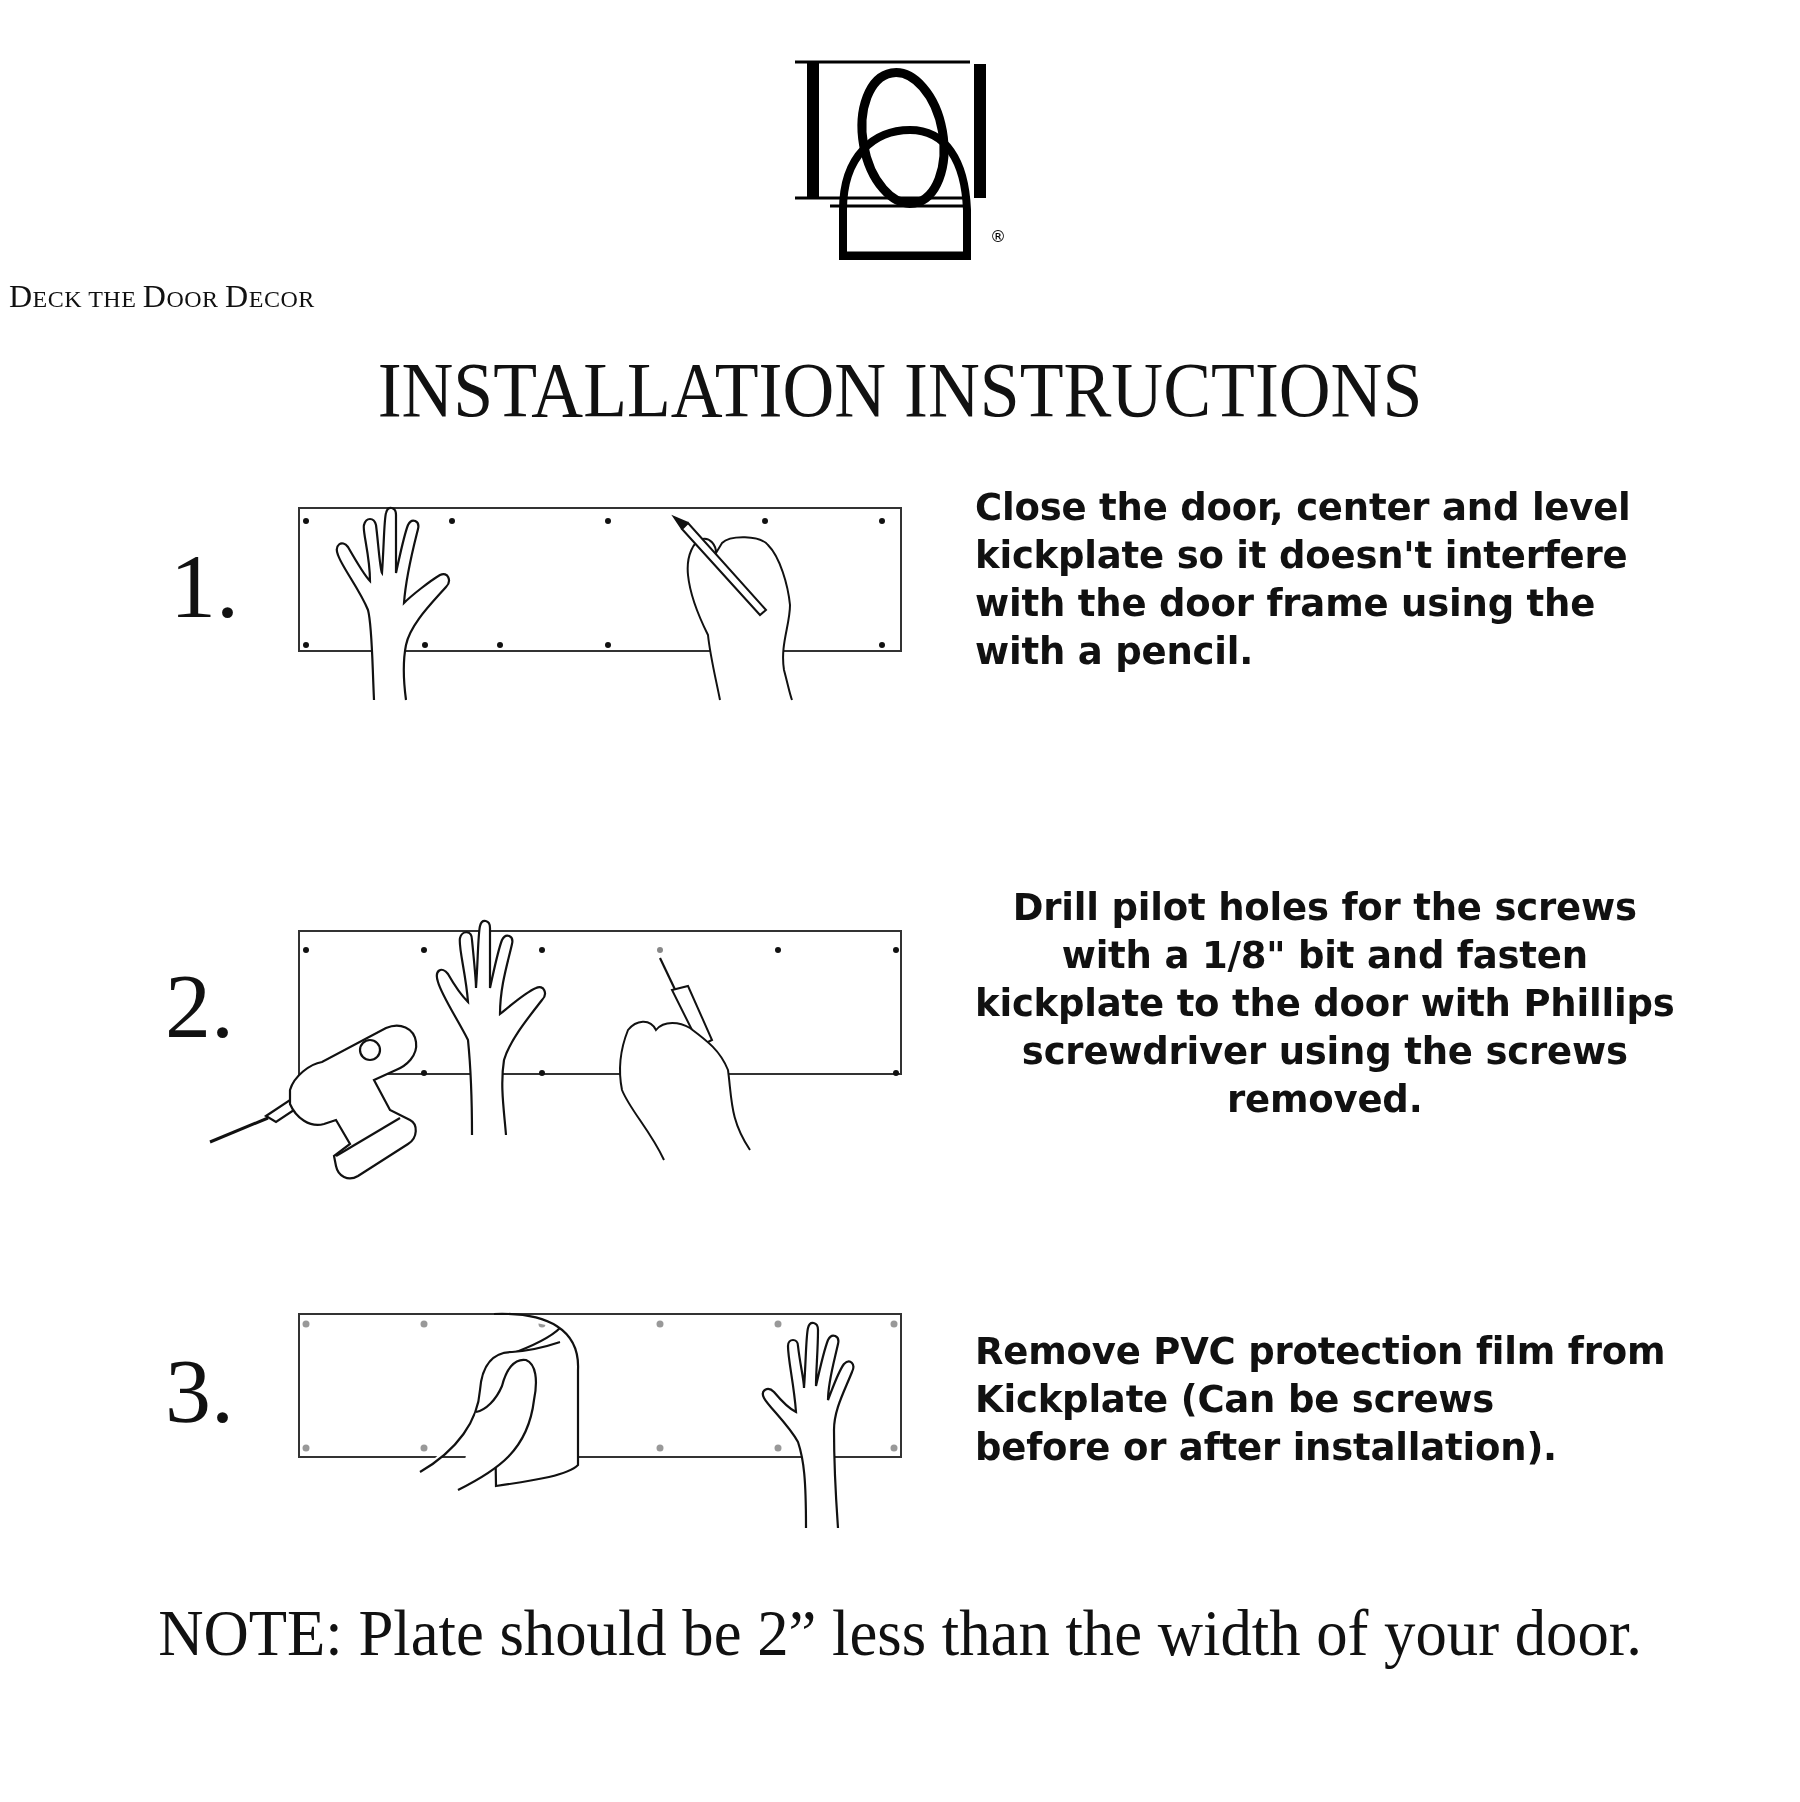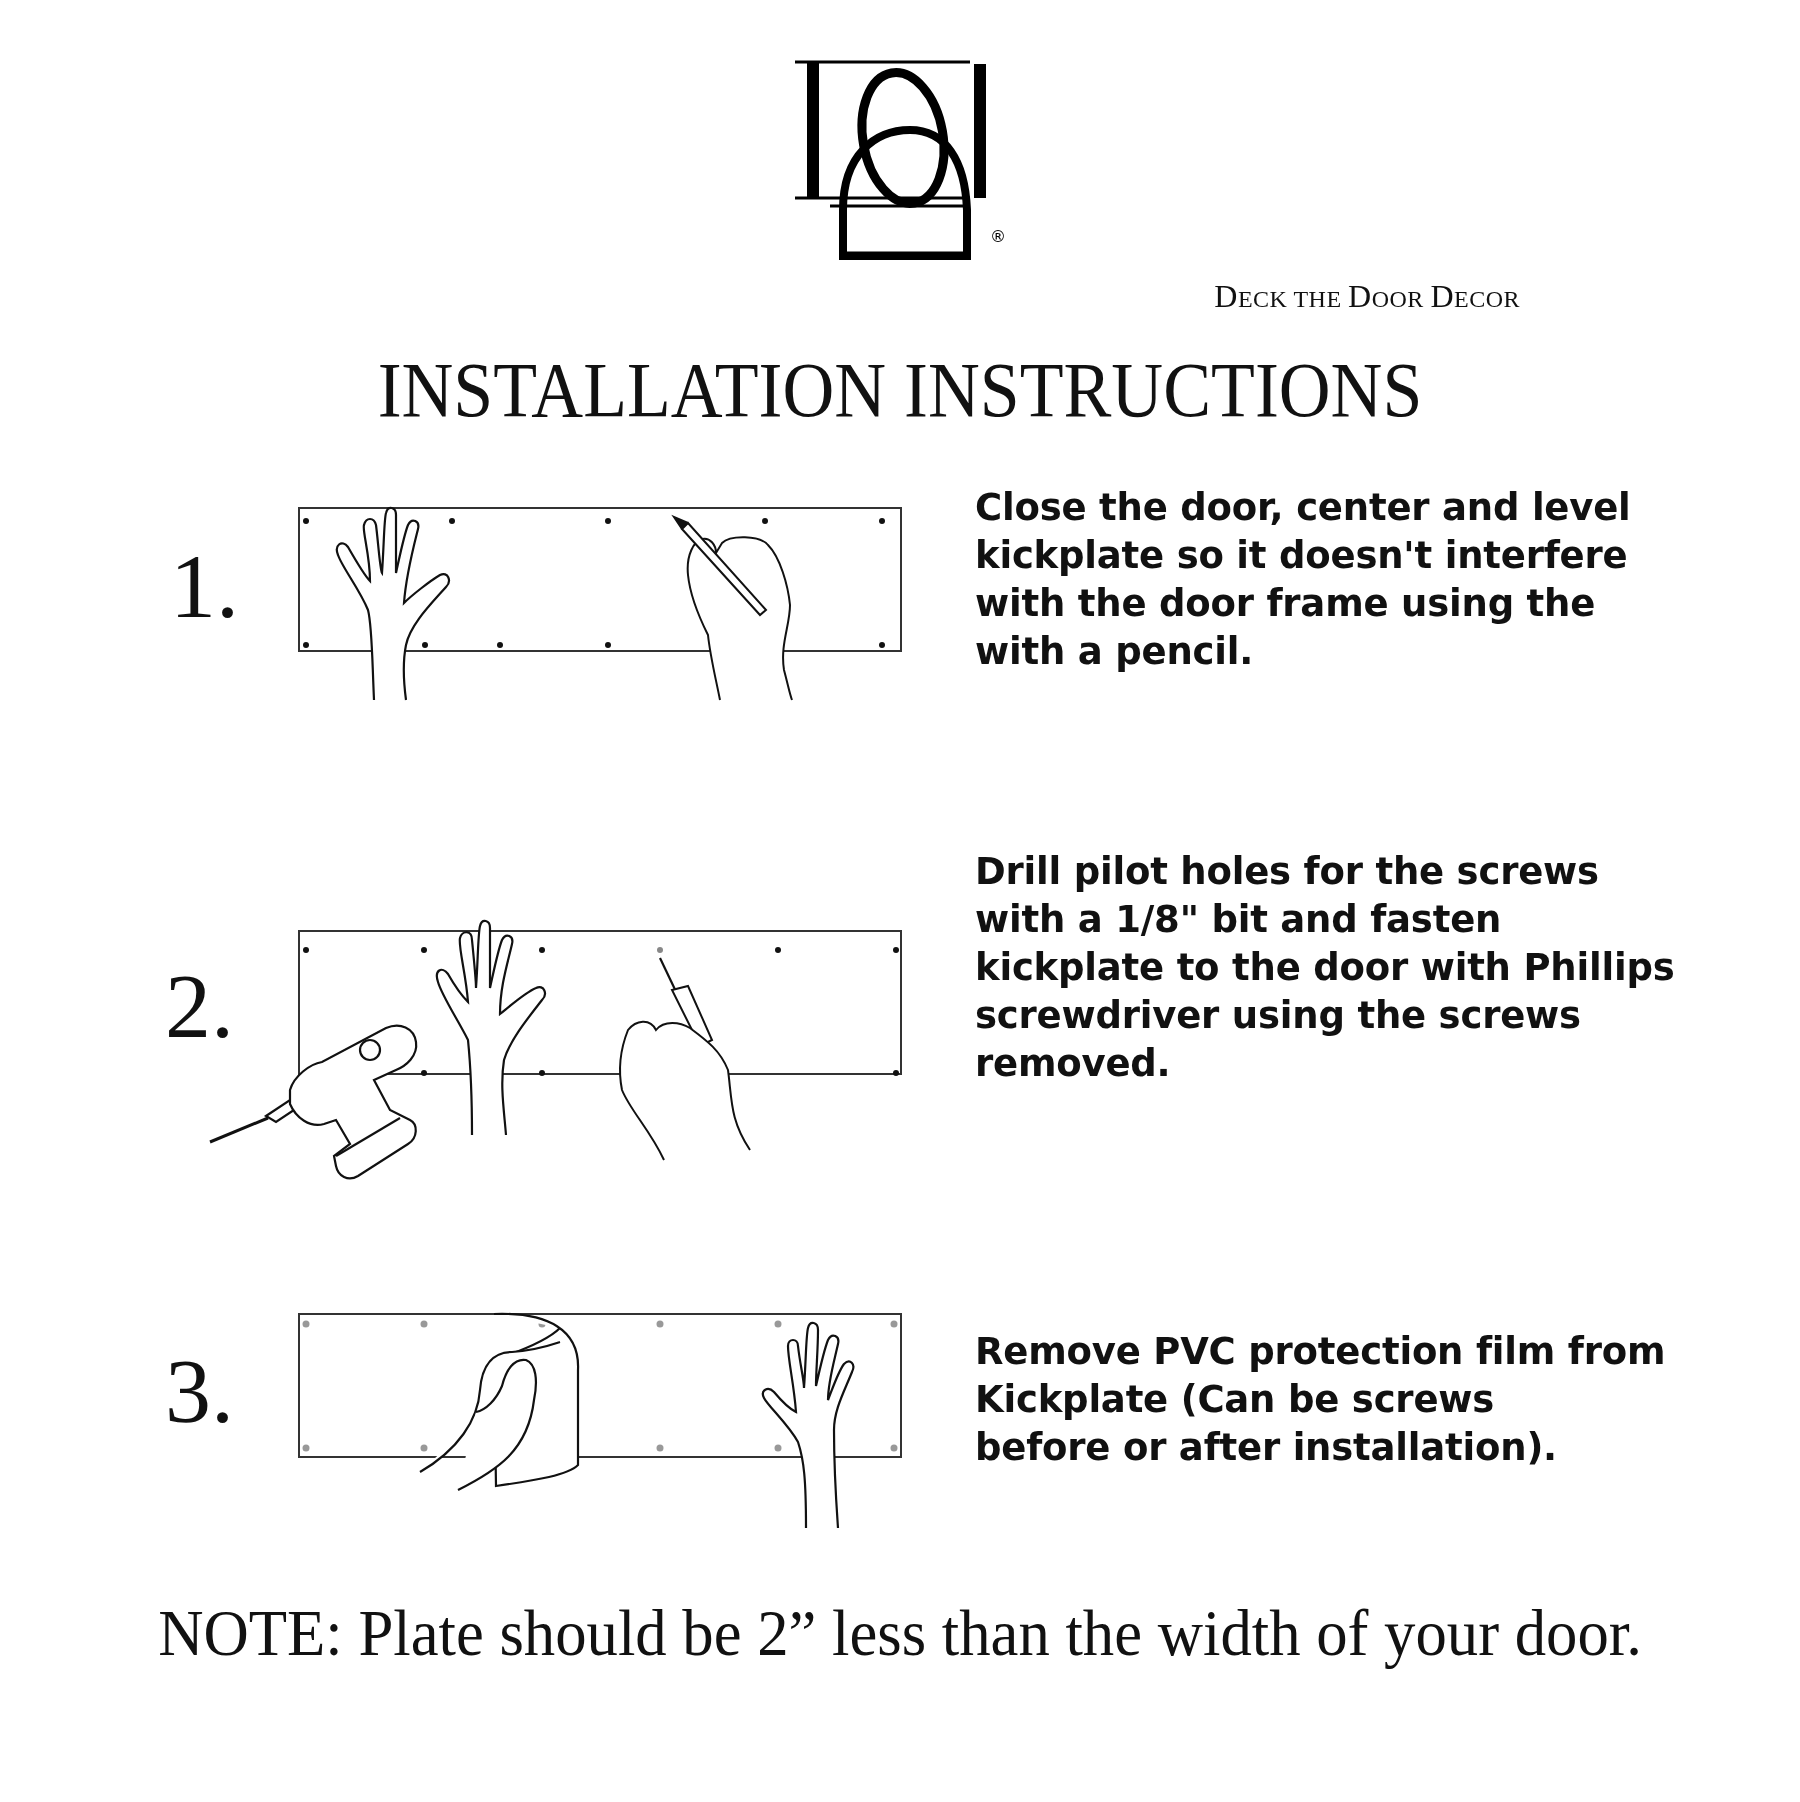--- a/index.html
+++ b/index.html
@@ -2,21 +2,21 @@
 <html><head>
 <meta charset="utf-8">
 <style>
   html, body { margin: 0; padding: 0; background: #ffffff; }
   body { width: 1800px; height: 1802px; position: relative; overflow: hidden; color: #111; }
   .abs { position: absolute; }
   .serif { font-family: "Liberation Serif", "DejaVu Serif", serif; }
   .sans { font-family: "DejaVu Sans", "Liberation Sans", sans-serif; }
 
   #logo { left: 795px; top: 60px; width: 220px; height: 200px; }
-  #brand { left: 0; width: 1520px; top: 278px; text-align: right; font-size: 32px; letter-spacing: 0.5px; }
+  #brand { left: 0; width: 1520px; top: 278px; text-align: left; font-size: 32px; letter-spacing: 0.5px; padding-left: 9px; }
   #brand .sc { font-size: 24px; }
   #title { left: 0; width: 1800px; top: 345px; text-align: center; font-size: 78px; transform: scaleX(0.92); transform-origin: center; }
 
   .num { font-size: 92px; line-height: 1; }
   .step-text { font-size: 37px; line-height: 48px; font-weight: normal; letter-spacing: -0.2px; }
   .step-text span { display: block; white-space: nowrap; font-weight: bold; }
 
   .plate { border: 2.5px solid #333; box-sizing: border-box; background: #fff; }
   .illus { overflow: visible; }
 
@@ -103,21 +103,21 @@
     <path d="M80 180 C84 166 100 154 112 152 L176 118 C190 112 204 118 206 132 C208 146 196 156 186 160 L164 170 L180 200 L200 210 C208 214 208 228 198 234 L148 266 C138 272 128 266 126 256 L124 246 L140 234 L126 210 L114 214 C100 218 86 208 80 194 Z"></path>
     <circle cx="160" cy="140" r="10"></circle>
     <path d="M126 246 L190 208"></path>
   </g>
   <g fill="#fff" stroke="#111" stroke-width="2">
     <path d="M450 48 L470 90" stroke-width="2.2"></path>
     <path d="M462 80 L478 76 L502 130 L490 136 Z"></path>
     <path d="M454 250 C440 220 420 200 412 180 C408 160 410 140 418 120 C426 110 440 108 446 120 C454 110 470 112 480 118 C496 130 510 140 518 160 C522 190 520 210 540 240"></path>
   </g>
 </svg>
-<div class="abs sans step-text" style="left:975px; top:848px;">
+<div class="abs sans step-text" style="left:975px; top:884px;text-align:center;">
   <span>Drill pilot holes for the screws</span>
   <span>with a 1/8" bit and fasten</span>
   <span>kickplate to the door with Phillips</span>
   <span>screwdriver using the screws</span>
   <span>removed.</span>
 </div>
 
 <div class="abs serif num" style="left:165px; top:1345px;">3.</div>
 <div class="abs plate" style="left:298px; top:1313px; width:604px; height:145px;"></div>
 <svg class="abs illus" style="left:298px; top:1300px;" width="604" height="240" viewBox="0 0 604 240">

